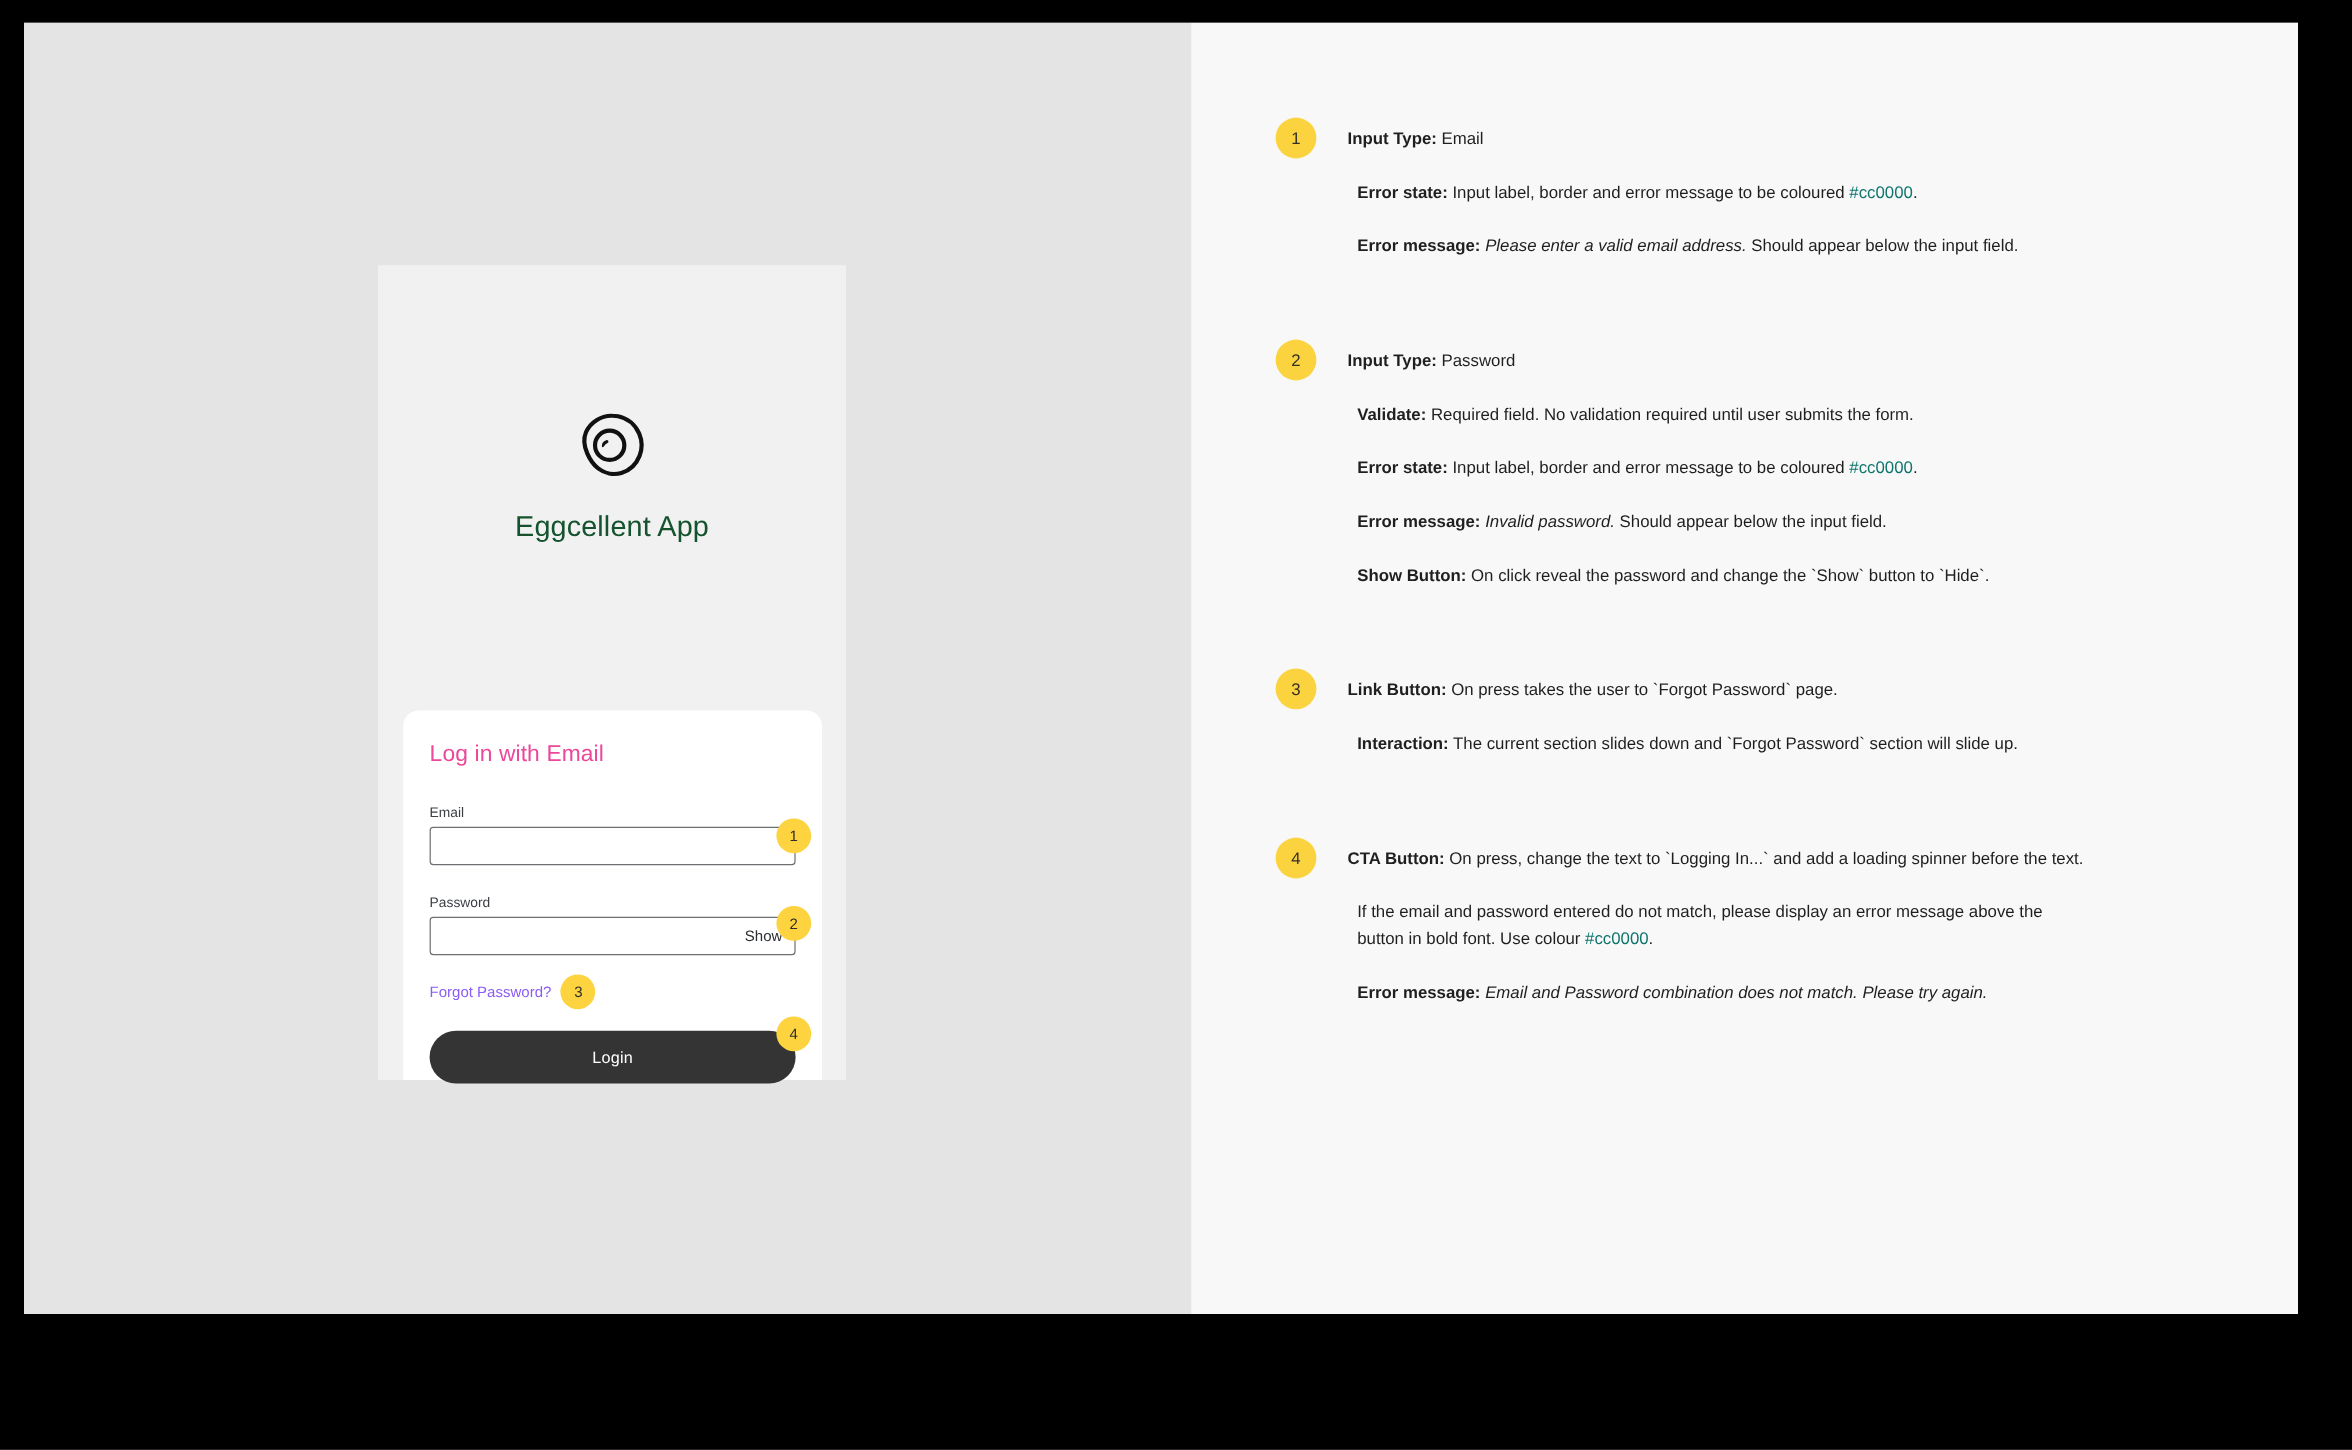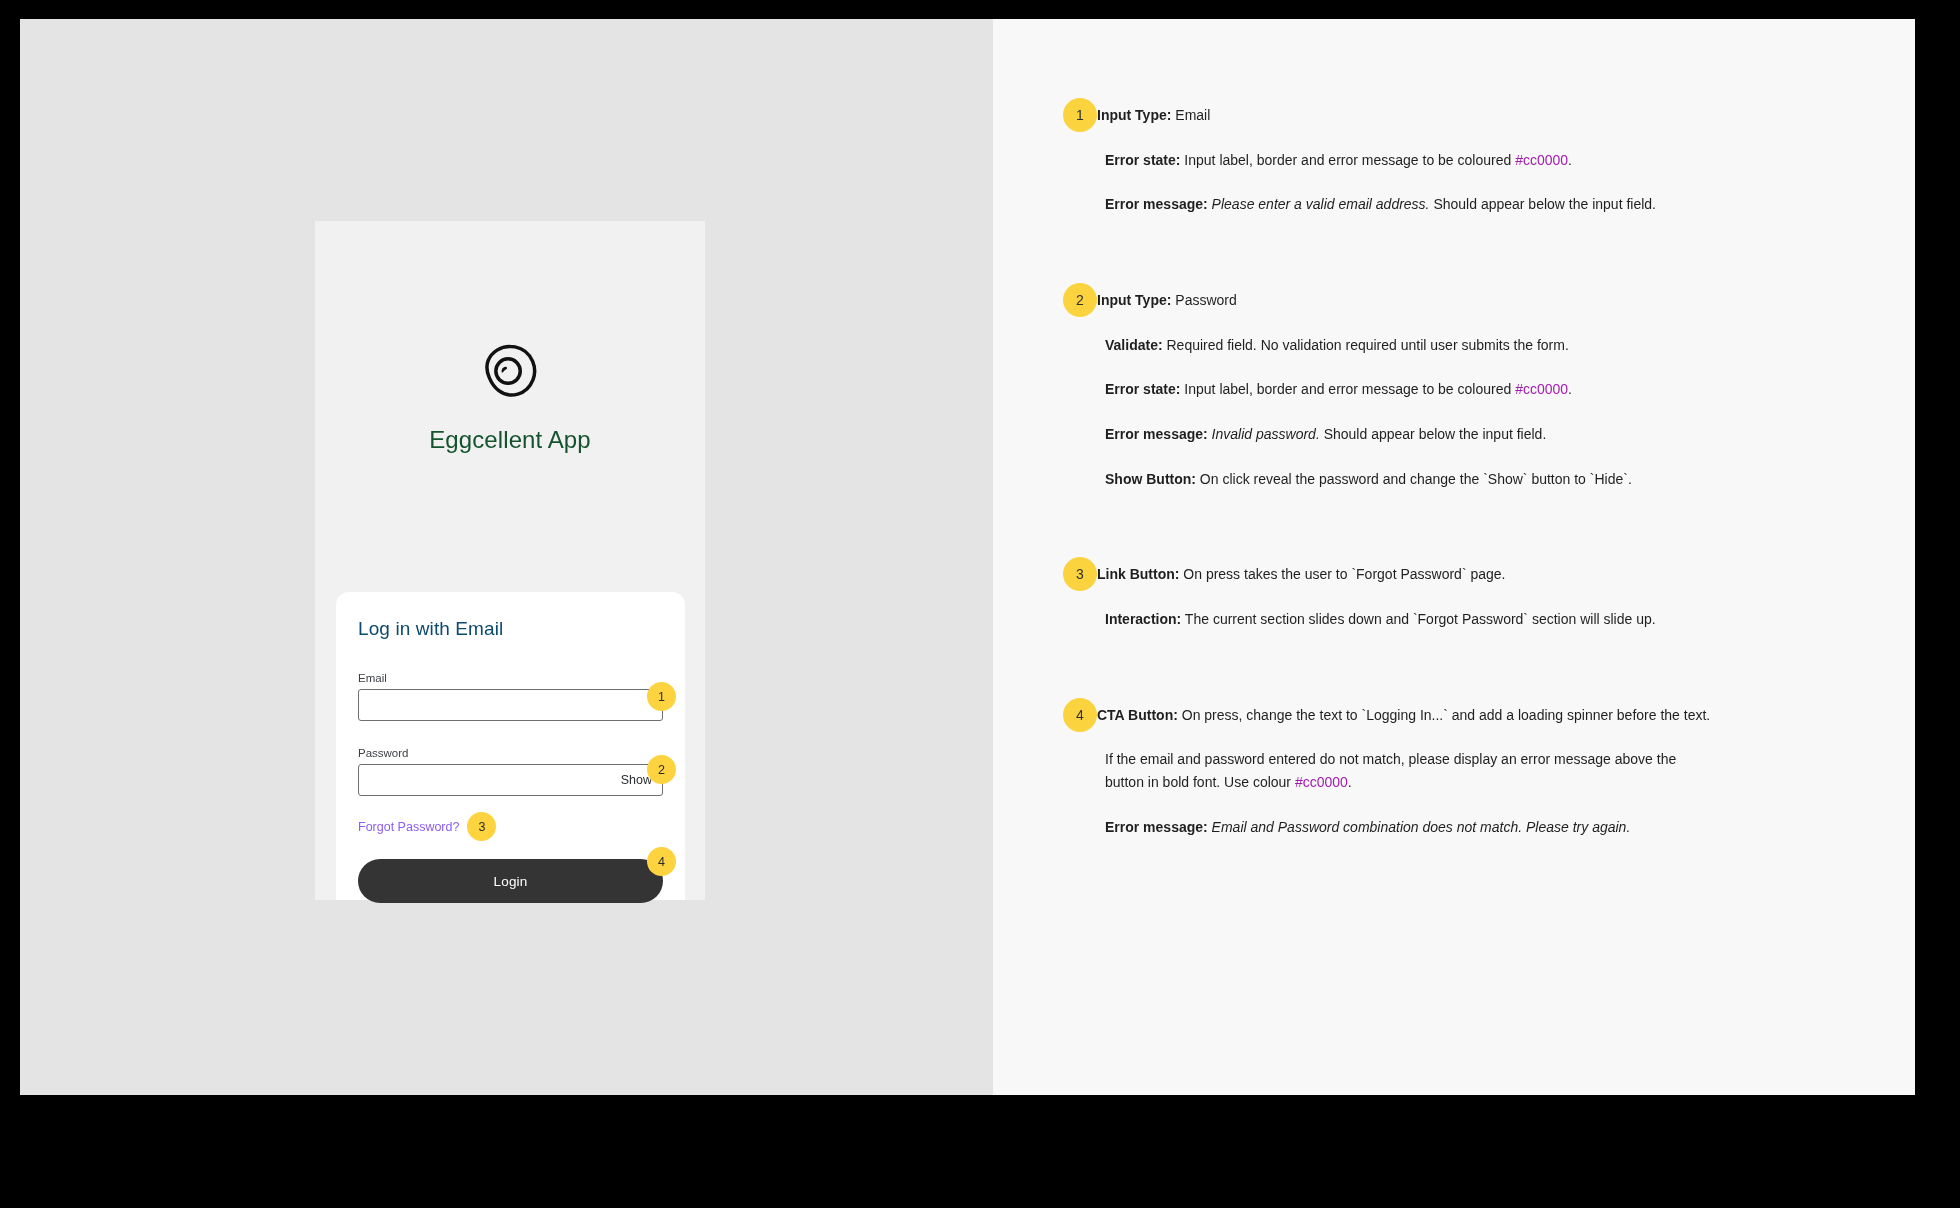--- a/index.html
+++ b/index.html
@@ -68,21 +68,21 @@
     top: 371px;
     width: 349px;
     height: 308px;
     background: #ffffff;
     border-radius: 13px 13px 0 0;
     padding: 26px 22px 0 22px;
   }
 
   #card-title {
     font-size: 19px;
-    color: #0c4a6e;
+    color: #ec4899;
     letter-spacing: .1px;
   }
 
   .field-group { position: relative; margin-top: 26px; }
   #email-group { margin-top: 32px; }
 
   .field-label {
     font-size: 11.5px;
     color: #3b3e43;
     display: block;
@@ -178,39 +178,39 @@
     background: #fbd33e;
     color: #33302a;
     font-size: 14px;
     display: flex;
     align-items: center;
     justify-content: center;
     flex: none;
     margin-top: -7px;
   }
 
-  .spec-body { max-width: 620px; }
+  .spec-body { margin-left: 26px; max-width: 620px; }
 
   .spec-head {
     font-size: 14px;
     color: #1f1f1f;
     line-height: 1.55;
   }
 
   .spec-line {
     font-size: 14px;
     color: #1f1f1f;
     line-height: 1.62;
     margin-top: 22px;
     padding-left: 8px;
   }
 
   .spec-line b, .spec-head b { font-weight: bold; }
   .spec-line i { font-style: italic; }
-  .code-red { color: #a21caf; }
+  .code-red { color: #0f766e; }
 </style>
 </head>
 <body>
 
 <div id="canvas">
 
   <div id="left-panel">
 
     <div id="phone-mock">
 

